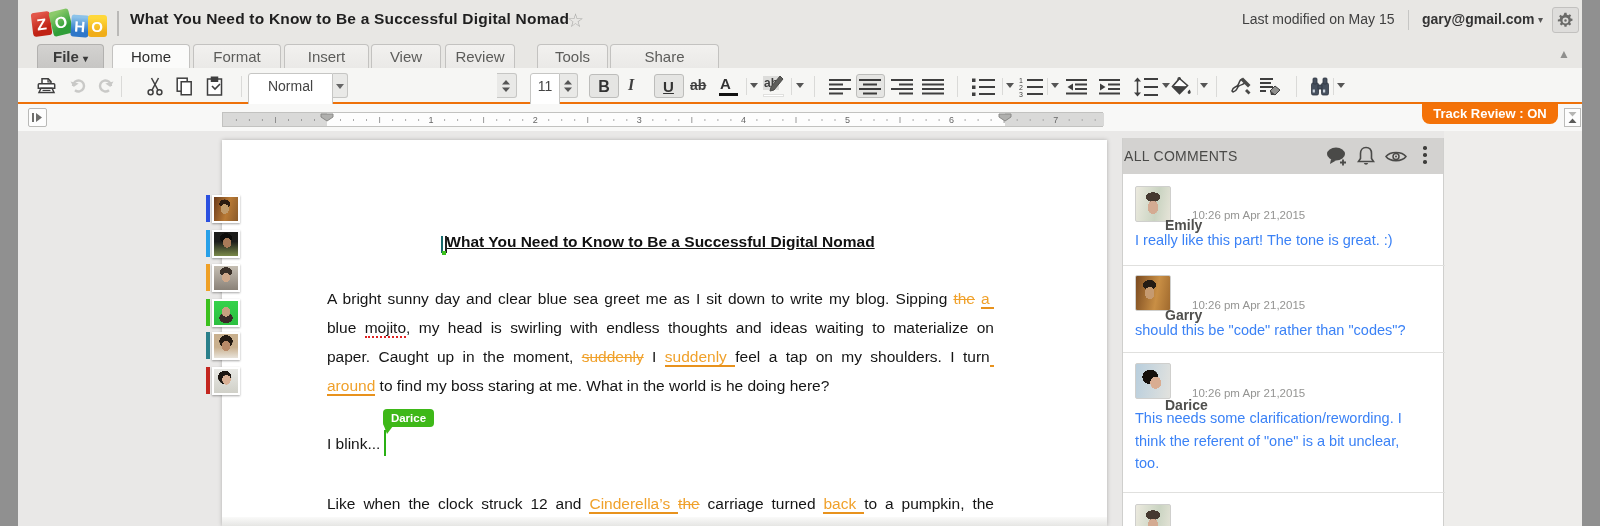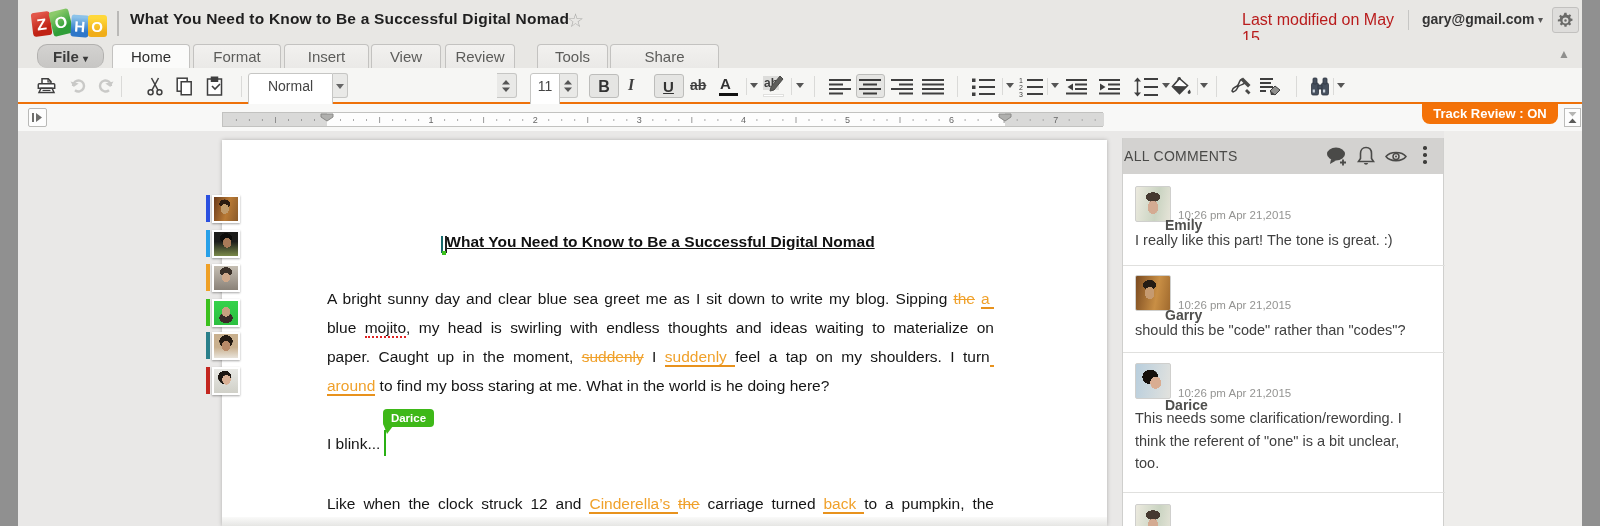--- a/index.html
+++ b/index.html
@@ -7,29 +7,29 @@
 body { font-family:"Liberation Sans", sans-serif; position:relative; background:#e8e7e4; }
 .abs { position:absolute; }
 #leftstrip { left:0; top:0; width:18px; height:526px; background:#909090; }
 #rightstrip { left:1582px; top:0; width:18px; height:526px; background:#909090; }
 
 #topbar { left:18px; top:0; width:1564px; height:40px; background:#e8e7e4; }
 .lbox { position:absolute; border-radius:3px; color:#fff; font-weight:bold; text-align:center; }
 #logosep { left:99px; top:11px; width:2px; height:25px; background:#bab9b7; }
 #doctitle { left:112px; top:10px; font-size:15.5px; color:#1f1f1f; font-weight:bold; letter-spacing:0.2px; }
 #star { left:549px; top:9px; font-size:19px; color:#aaaaa8; }
-#lastmod { left:1224px; top:11px; width:155px; font-size:16px; color:#b91c1c; }
+#lastmod { left:1224px; top:11px; width:155px; font-size:14px; color:#404040; }
 #topsep2 { left:1390px; top:10px; width:1px; height:20px; background:#c6c6c4; }
 #gmail { left:1404px; top:11px; font-size:14px; font-weight:bold; color:#343434; }
 #gmailarr { left:1520px; top:14px; font-size:10px; color:#555; }
 #gearbtn { left:1534px; top:7px; width:27px; height:26px; background:#dedddb; border:1px solid #c2c1bf; border-radius:3px; text-align:center; }
 
 #tabrow { left:18px; top:40px; width:1564px; height:28px; background:#e8e7e4; }
 .tab { position:absolute; top:4px; height:24px; border:1px solid #c3c2c0; border-bottom:none; border-radius:4px 4px 0 0; background:linear-gradient(#f2f1ef,#eae9e7); font-size:15px; color:#5c5c5a; text-align:center; line-height:23px; }
-#tab-file { left:19px; width:67px; background:linear-gradient(#d3d2d0,#c7c6c4); border-color:#b2b1af; color:#3a3a3a; font-weight:bold;border-radius:10px; }
+#tab-file { left:19px; width:67px; background:linear-gradient(#d3d2d0,#c7c6c4); border-color:#b2b1af; color:#3a3a3a; font-weight:bold; }
 #tab-home { left:94px; width:78px; background:#fbfbfa; color:#2d2d2d; }
 #chevup { left:1540px; top:7px; font-size:12px; color:#8f8f8d; }
 
 #toolbar { left:18px; top:68px; width:1564px; height:36px; background:#f6f6f4; border-bottom:2px solid #ee7109; }
 .tsep { position:absolute; top:8px; width:1px; height:21px; background:#dadad8; }
 .tbtn { position:absolute; top:5.5px; height:24px; background:#e5e5e3; border:1px solid #bdbdbb; border-radius:3px; text-align:center; }
 .field { position:absolute; top:5px; height:42px; background:#fff; border:1px solid #c6c6c4; font-size:14px; color:#444; }
 .spin { position:absolute; top:5px; height:25px; background:#e9e9e7; border:1px solid #c6c6c4; border-left:none; }
 .icon { position:absolute; }
 .darr { position:absolute; width:0; height:0; border-left:4px solid transparent; border-right:4px solid transparent; border-top:5px solid #555; }
@@ -50,22 +50,22 @@
 .dline::after { content:""; display:inline-block; width:100%; height:0; }
 .dlast { position:absolute; left:309px; width:680px; height:29px; line-height:29px; font-size:15.5px; color:#151515; }
 .spell { border-bottom:2px dotted #e02020; }
 .ostrike { color:#f0a12b; text-decoration:line-through; }
 .ouline { color:#f0a12b; border-bottom:2px solid #e8921d; }
 
 #cpanel { left:1104px; top:7px; width:322px; height:388px; background:#fff; border-left:1px solid #cfcfcd; border-right:1px solid #cfcfcd; }
 #chead { position:absolute; left:0; top:0; width:320px; height:36px; background:#d3d2d0; color:#4a4a48; font-size:14px; line-height:36px; letter-spacing:0.3px; }
 .cavatar { position:absolute; left:12px; width:36px; height:36px; border:1px solid #cfcfcd; border-radius:2px; }
 .cname { position:absolute; left:42px; font-size:14px; font-weight:bold; color:#4f4f4d;margin-top:28px; }
-.ctime { position:absolute; left:55px; font-size:11.5px; color:#949492; }
-.ctext { position:absolute; left:12px; width:276px; font-size:14.5px; color:#404040; line-height:22.5px; }
+.ctime { position:absolute; left:69px; font-size:11.5px; color:#949492; }
+.ctext { position:absolute; left:12px; width:276px; font-size:14.5px; color:#3b82f6; line-height:22.5px; }
 .csep { position:absolute; left:0; width:322px; height:1px; background:#e0e0de; }
 </style>
 </head>
 <body>
 <div id="leftstrip" class="abs"></div>
 <div id="rightstrip" class="abs"></div>
 
 <div id="topbar" class="abs">
   <div class="lbox" style="left:14px;top:12px;width:19px;height:24px;background:linear-gradient(160deg,#e2574a 15%,#c02214 70%);transform:rotate(-7deg);font-size:16px;line-height:25px;">Z</div>
   <div class="lbox" style="left:33px;top:10px;width:20px;height:25px;background:linear-gradient(160deg,#8bca6a 15%,#2f9e38 70%);transform:rotate(-14deg);font-size:16px;line-height:26px;">O</div>

